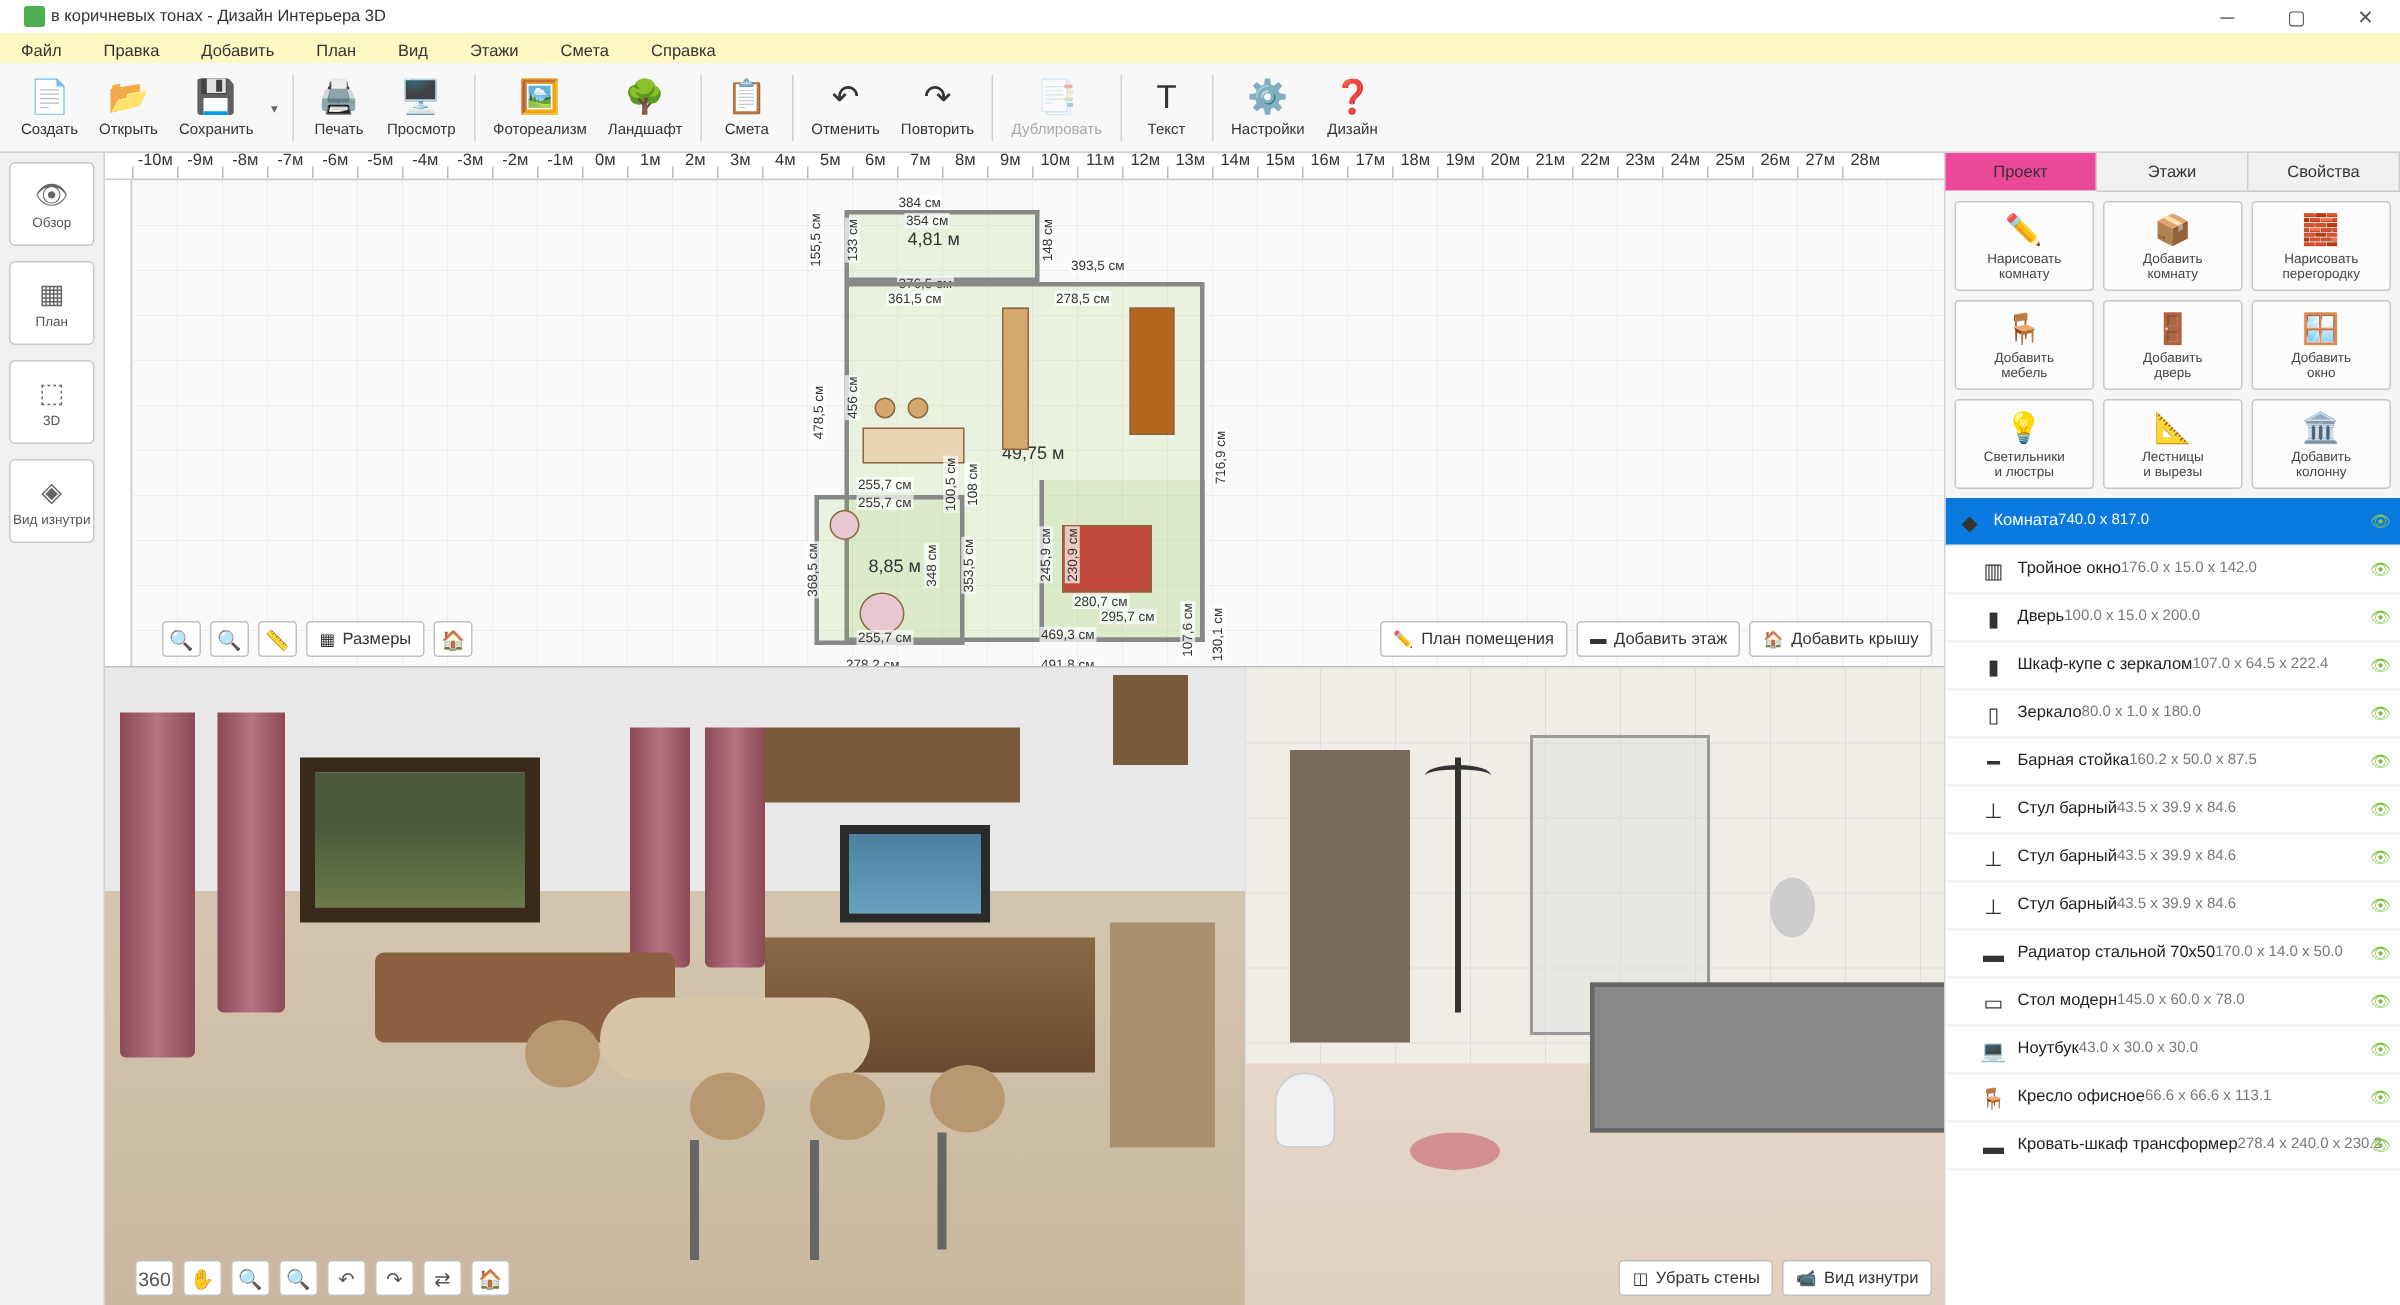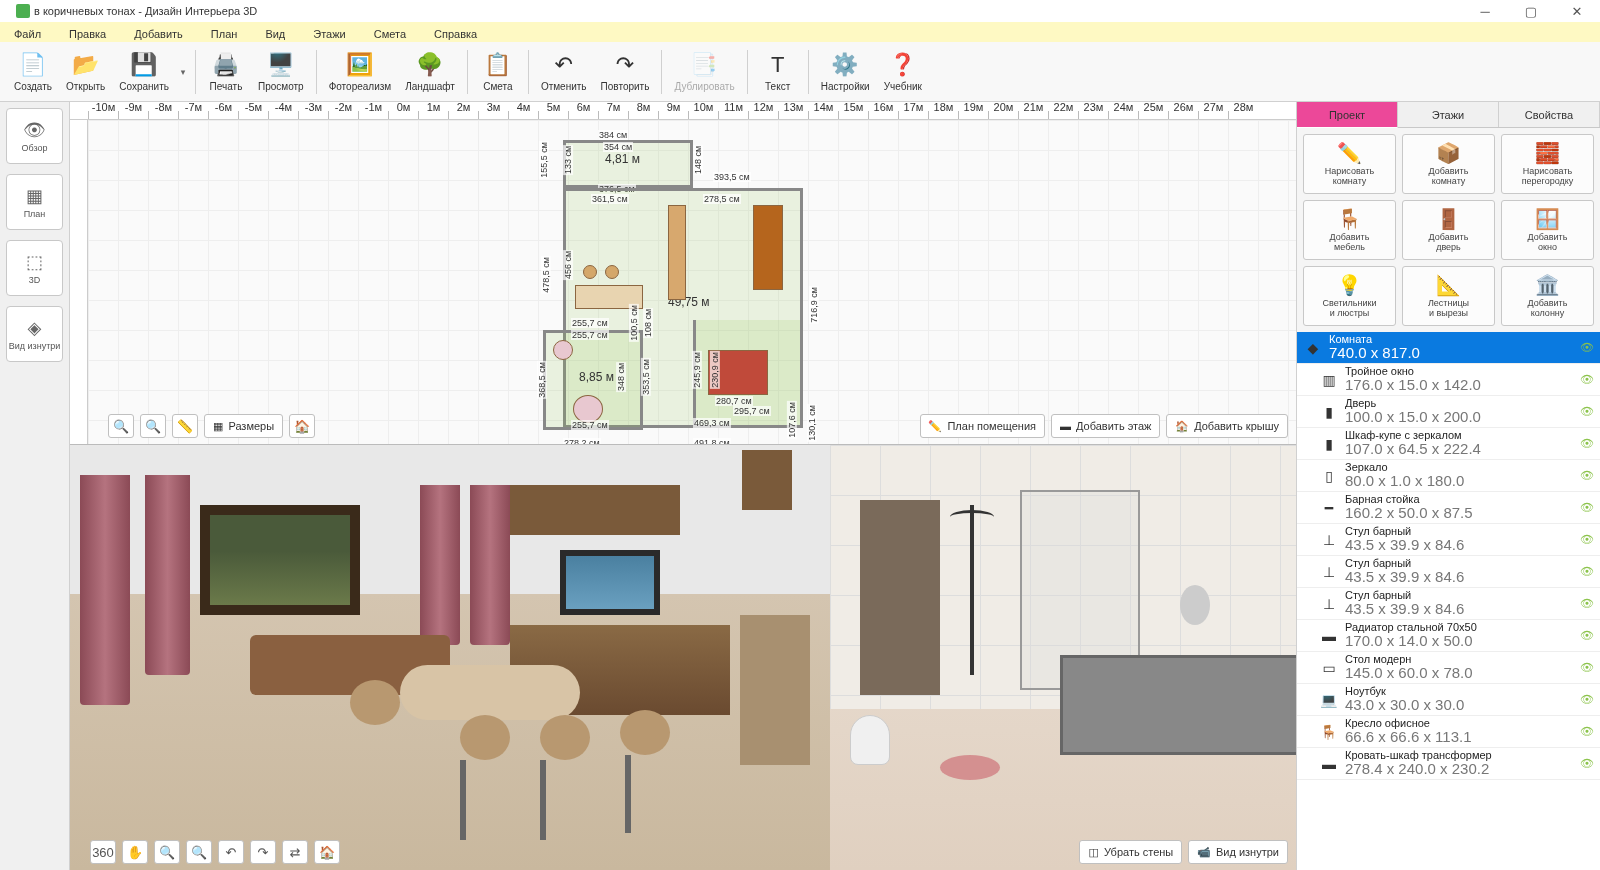--- a/index.html
+++ b/index.html
@@ -60,23 +60,23 @@
 .dbtn .lb{font-size:9px;text-align:center;line-height:1.1;color:#444}
 
 .listhead{height:22px;background:linear-gradient(#f4f4f4,#e4e4e4);border-top:1px solid #c8c8c8;border-bottom:1px solid #c8c8c8;display:flex;align-items:center;justify-content:space-between;padding:0 6px}
 .listhead .t{font-weight:bold;font-size:11px;color:#003a6a}
 .listhead .v{font-size:10px;color:#0066cc;display:flex;align-items:center;gap:4px}
 .objlist{flex:1;overflow-y:auto;background:#fff}
 .obj{height:32px;display:flex;align-items:center;padding:0 6px;border-bottom:1px solid #eee;gap:6px;position:relative}
 .obj.sel{background:#0a7ae0}
 .obj.sel .nm,.obj.sel .dm{color:#fff}
 .obj .oic{width:20px;height:20px;display:flex;align-items:center;justify-content:center;font-size:14px;flex-shrink:0}
-.obj .txt{display:flex;flex-direction:column;line-height:1.1}
+.obj .txt{display:flex;flex-direction:row;line-height:1.1}
 .obj .nm{font-size:11px;color:#222}
-.obj .dm{font-size:15px;color:#777}
+.obj .dm{font-size:10px;color:#777}
 .obj .eye{position:absolute;right:6px;font-size:11px;color:#8bc34a}
 .obj.sub{padding-left:22px}
 
 
 .curtain{position:absolute;background:linear-gradient(90deg,#8b4a56,#b5737f,#8b4a56);border-radius:0 0 4px 4px}
 .painting{position:absolute;background:linear-gradient(#4a5a3a 40%,#6b7a4a);border:10px solid #3a2a1a}
 .tv{position:absolute;background:linear-gradient(#4a80a0,#6aa0c0);border:6px solid #2a2a2a}
 .cabinet-top{position:absolute;background:#7a5a3a}
 .cabinet{position:absolute;background:linear-gradient(#8a6a45,#6a4a30)}
 .table{position:absolute;background:#d8c4a6;border-radius:50%}
@@ -166,21 +166,21 @@
       <div class="ic">T</div>
       <div class="lb">Текст</div>
     </div>
     <div class="tsep"></div>
     <div class="tbtn">
       <div class="ic">⚙️</div>
       <div class="lb">Настройки</div>
     </div>
     <div class="tbtn">
       <div class="ic">❓</div>
-      <div class="lb">Учебник</div>
+      <div class="lb">Дизайн</div>
     </div>
   </div>
 
 <div class="workarea">
 
   <div class="leftbar" id="leftbar">
       <div class="lbtn">
         <div class="ic">👁</div>
         <div class="lb">Обзор</div>
       </div>

